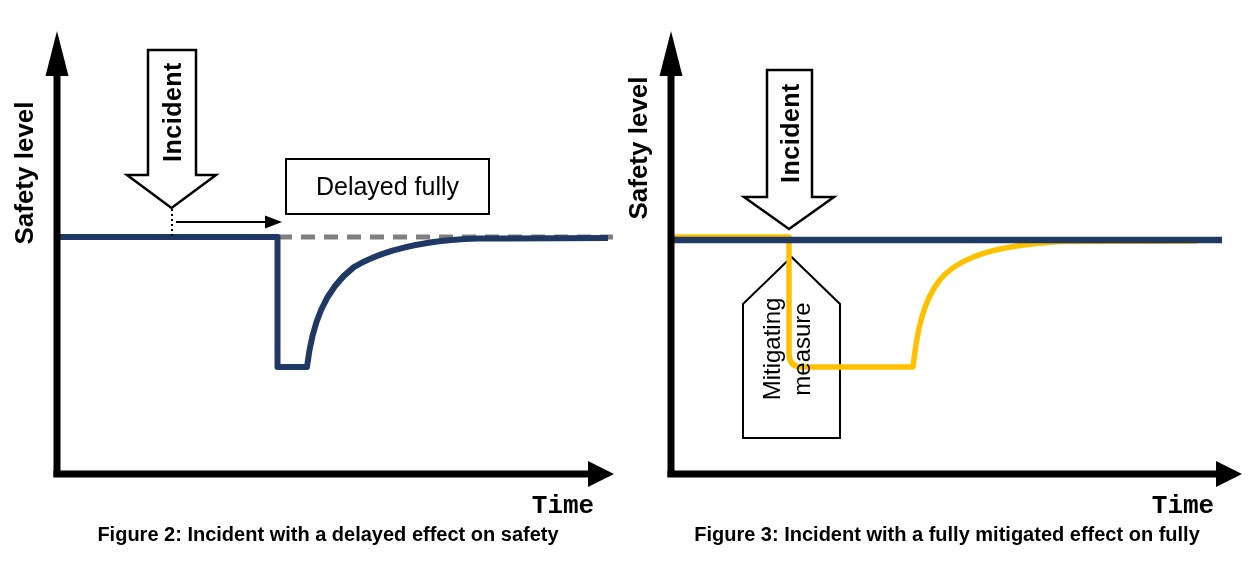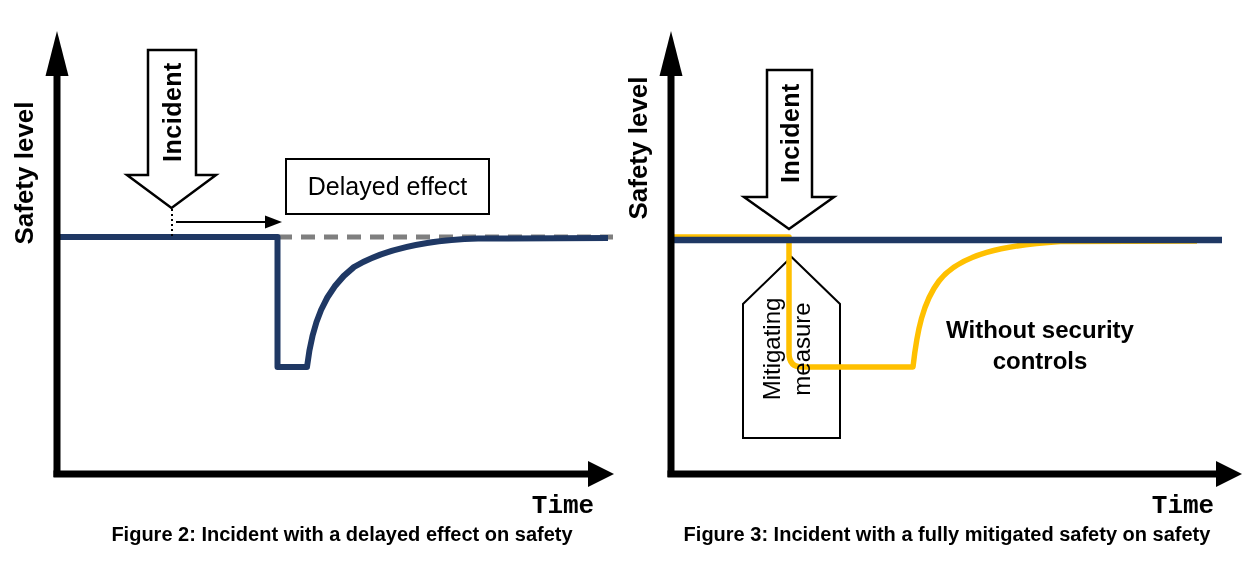--- a/index.html
+++ b/index.html
@@ -78,32 +78,31 @@
 
       <polygon points="767,70 812,70 812,197 834,197 789,229 744,197 767,197" fill="#ffffff" stroke="#000" stroke-width="2.5" stroke-linejoin="miter"></polygon>
     </g>
   </svg>
 
   <div class="lbl rot axis-label" style="left:-126px;top:157px;width:300px;height:32px;">Safety level</div>
 
   <div class="lbl rot incident-label" style="left:96px;top:96px;width:151px;height:32px;">Incident</div>
 
   <div class="delayed-box">
-    <span>Delayed effect</span>
+    <span>Delayed fully</span>
   </div>
 
   <div class="lbl time-label" style="left:483px;top:492px;width:160px;height:28px;">Time</div>
 
-  <div class="lbl caption" style="left:62px;top:521px;width:560px;height:26px;">Figure 2: Incident with a delayed effect on safety</div>
+  <div class="lbl caption" style="left:48px;top:521px;width:560px;height:26px;">Figure 2: Incident with a delayed effect on safety</div>
 
   <div class="lbl rot axis-label" style="left:488px;top:132px;width:300px;height:32px;">Safety level</div>
 
   <div class="lbl rot incident-label" style="left:714px;top:117px;width:151px;height:32px;">Incident</div>
 
   <div class="mitigating-label">Mitigating measure</div>
 
-  <div class="without-label">Without security controls</div>
 
   <div class="lbl time-label" style="left:1103px;top:492px;width:160px;height:28px;">Time</div>
 
-  <div class="lbl caption" style="left:667px;top:521px;width:560px;height:26px;">Figure 3: Incident with a fully mitigated safety on safety</div>
+  <div class="lbl caption" style="left:667px;top:521px;width:560px;height:26px;">Figure 3: Incident with a fully mitigated effect on fully</div>
 
 </div>
 
 </body></html>

